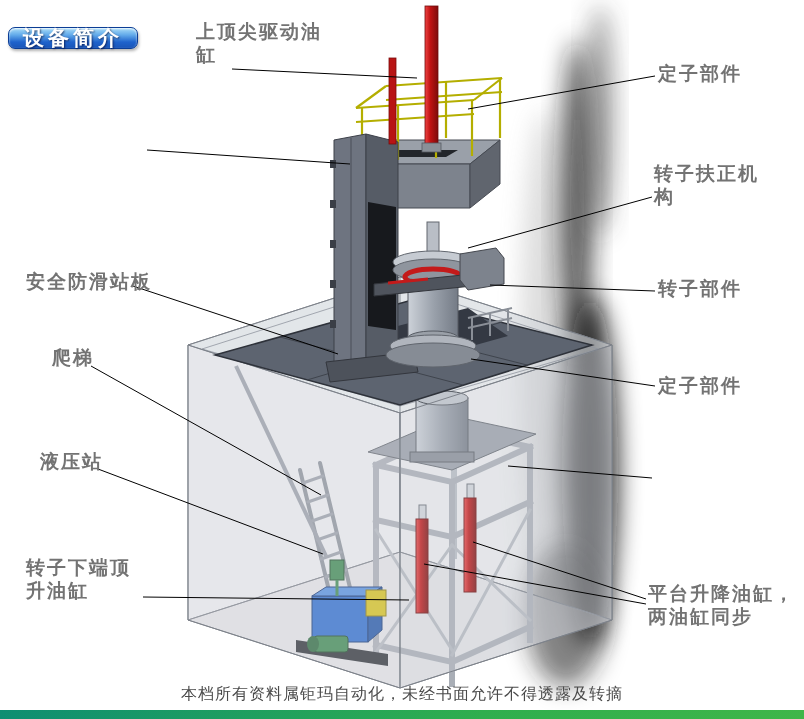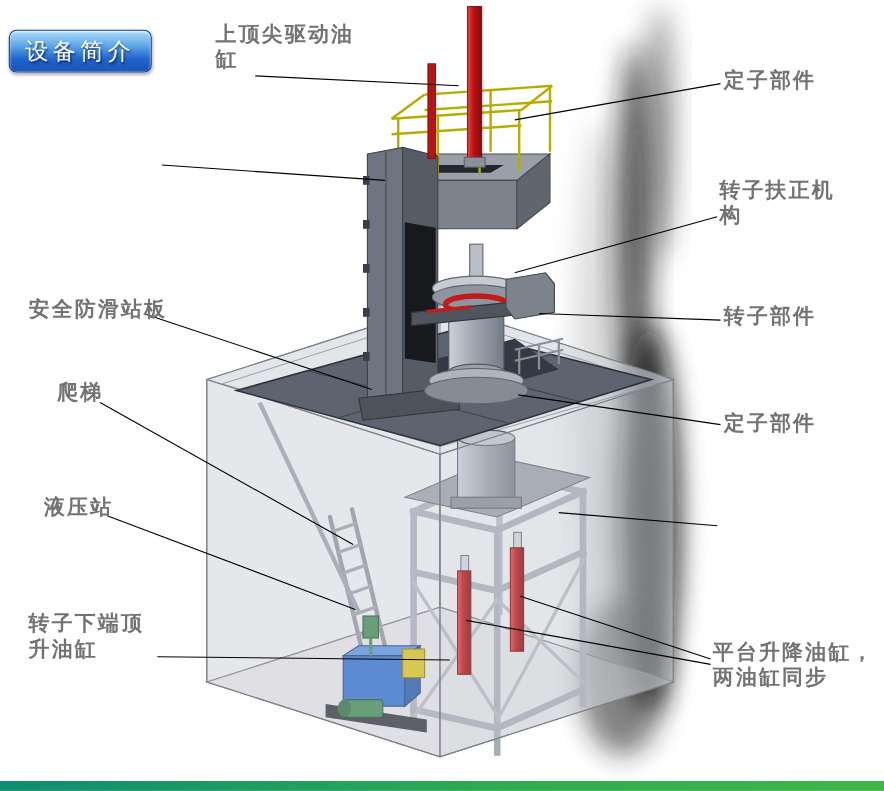--- a/index.html
+++ b/index.html
@@ -6,27 +6,27 @@
   html,body { width:804px; height:719px; }
   body { position:relative; background:#ffffff; font-family:"Liberation Sans", sans-serif; overflow:hidden; }
   #stage { position:absolute; left:0; top:0; width:804px; height:719px; background:#ffffff; }
   #machine { position:absolute; left:0; top:0; }
   .label {
     position:absolute;
     font-size:19px; line-height:23px; font-weight:600; color:#737373;
     white-space:pre-line; letter-spacing:2px;
   }
   #badge {
-    position:absolute; left:8px; top:27px; width:130px; height:39px;
+    position:absolute; left:8px; top:27px; width:130px; height:22px;
     border-radius:7px;
     background:linear-gradient(180deg,#a9ddf8 0%, #62aaea 35%, #1f63cc 70%, #1a55b8 100%);
     border:1px solid #0c3e96;
     box-shadow: inset 0 1px 2px rgba(255,255,255,.85), 1px 2px 3px rgba(0,0,0,.3);
     display:flex; align-items:center; justify-content:center;
-    color:#fff; font-size:21px; font-weight:400; letter-spacing:4px;
+    color:#fff; font-size:21px; font-weight:700; letter-spacing:4px;
     text-shadow:1px 1px 2px rgba(0,0,40,.6);
   }
   #watermark {
     position:absolute; left:0; right:0; bottom:14px; text-align:center;
     font-family:"Liberation Serif", serif; font-size:16px; color:#4a4a4a; letter-spacing:1px;
   }
   #footer-bar {
     position:absolute; left:0; right:0; bottom:0; height:9px;
     background:linear-gradient(90deg,#0e8e72 0%, #2fae4e 60%, #3fb649 100%);
   }
@@ -238,15 +238,16 @@
   <div class="label" style="left:26px;top:270px">安全防滑站板</div>
   <div class="label" style="left:658px;top:277px">转子部件</div>
   <div class="label" style="left:52px;top:346px">爬梯</div>
   <div class="label" style="left:658px;top:374px">定子部件</div>
   <div class="label" style="left:40px;top:450px">液压站</div>
   <div class="label" style="left:26px;top:556px;width:140px">转子下端顶
 升油缸</div>
   <div class="label" style="left:648px;top:582px;width:160px">平台升降油缸，
 两油缸同步</div>
 
+  <div id="watermark">本档所有资料属钜玛自动化，未经书面允许不得透露及转摘</div>
   <div id="footer-bar"></div>
 
 </div>
 
 </body></html>

